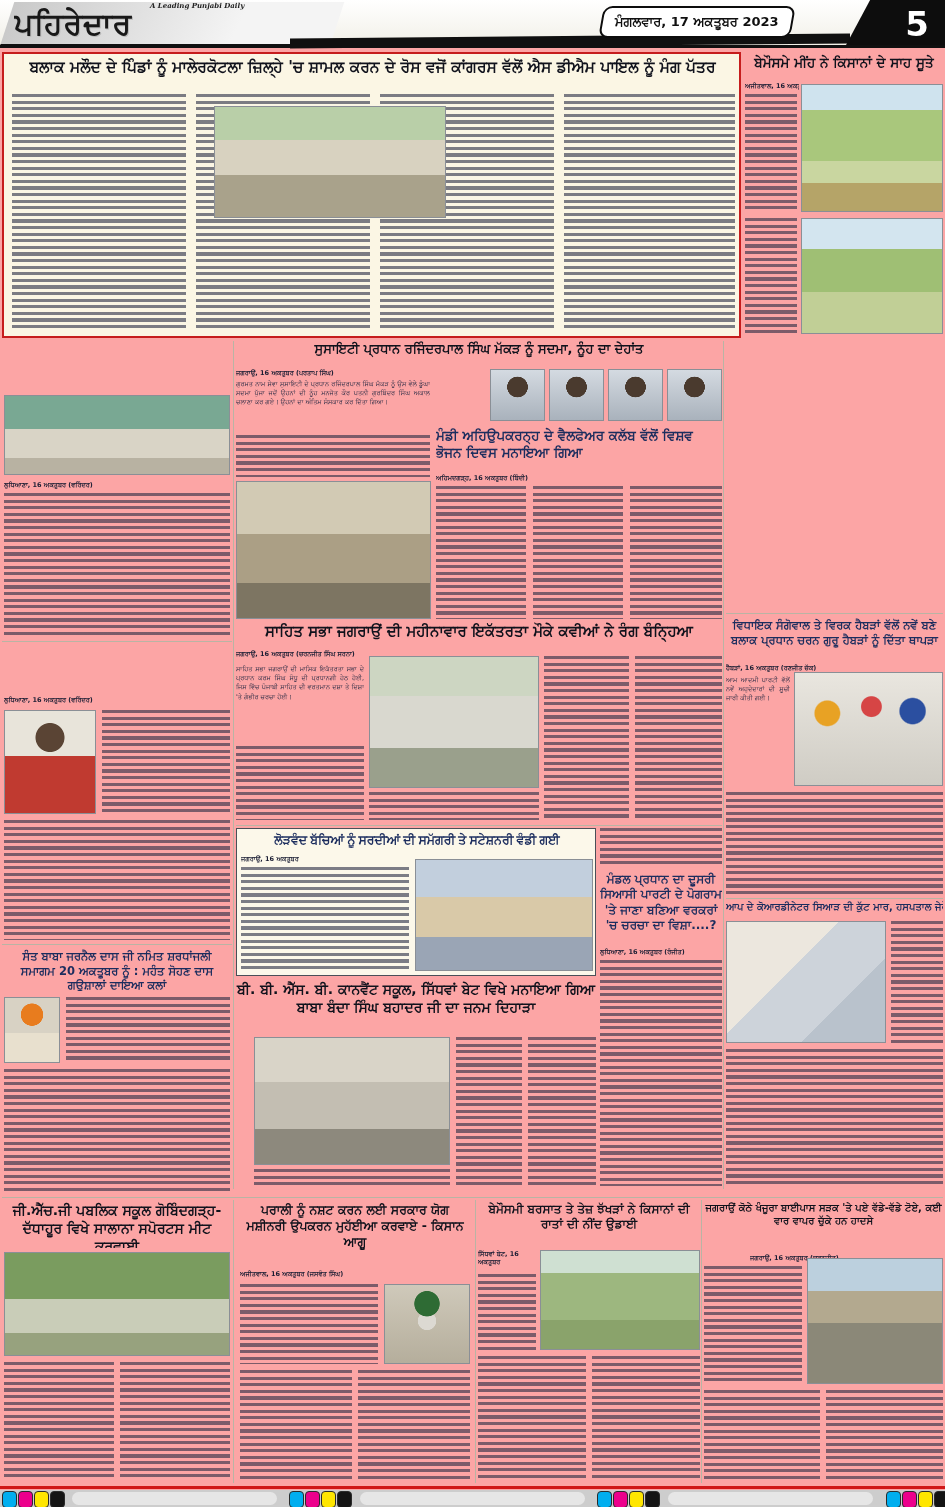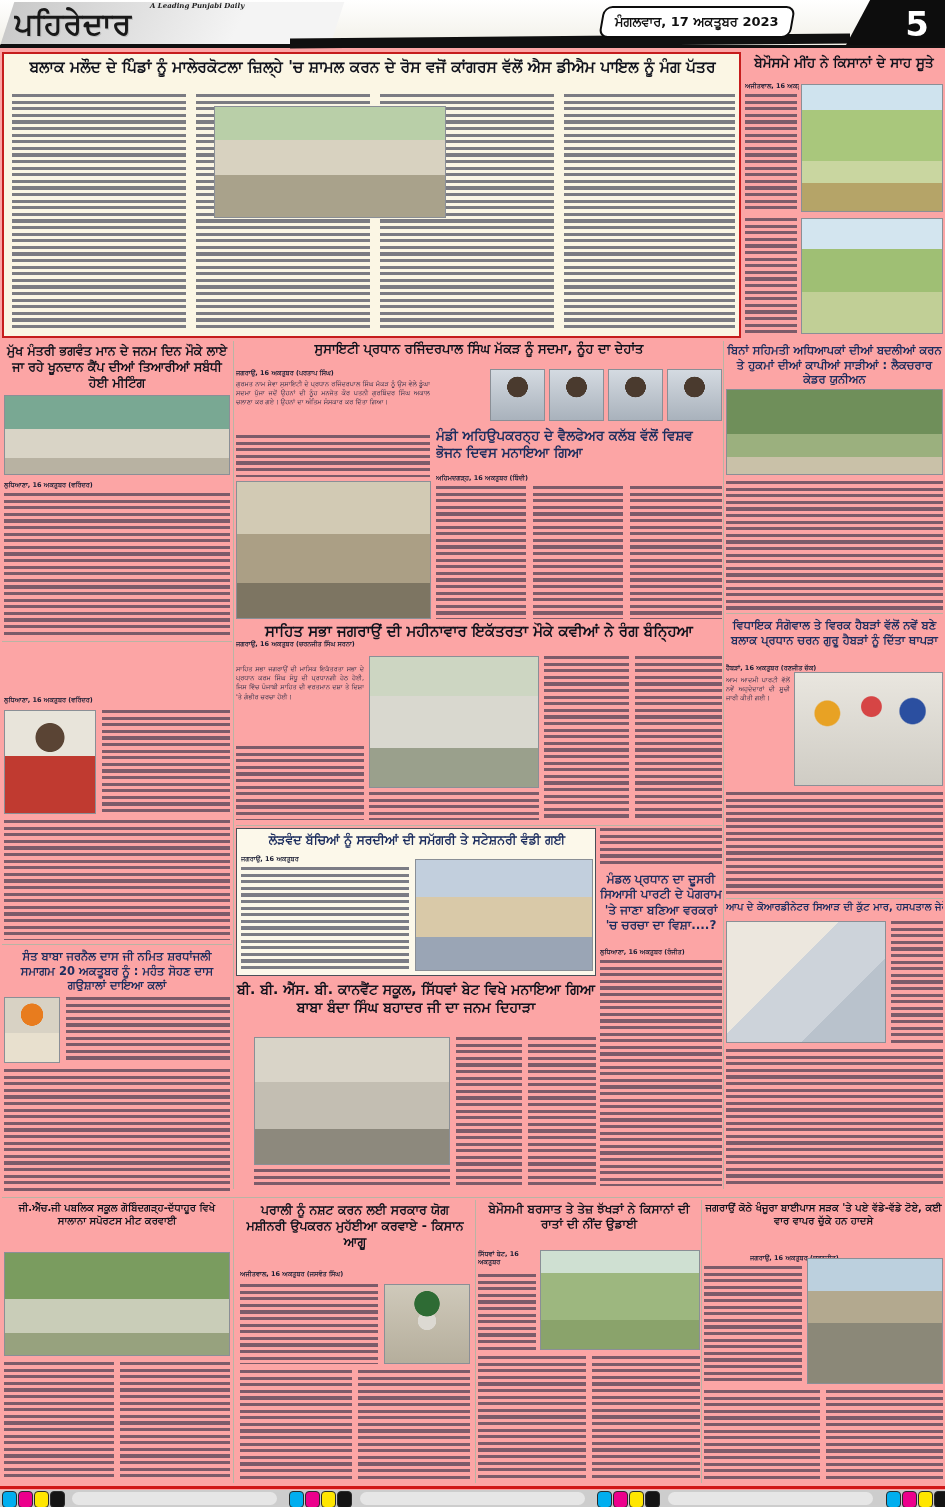--- a/index.html
+++ b/index.html
@@ -89,21 +89,20 @@
   <div class="abs" style="left:745px;top:52px;width:198px;height:286px;">
     <div class="abs hd" style="left:0;top:2px;width:198px;height:24px;font-size:13.5px;white-space:nowrap;">ਬੇਮੌਸਮੇ ਮੀਂਹ ਨੇ ਕਿਸਾਨਾਂ ਦੇ ਸਾਹ ਸੂਤੇ</div>
     <div class="abs dl" style="left:0;top:30px;width:54px;height:10px;">ਅਜੀਤਵਾਲ, 16 ਅਕਤੂਬਰ</div>
     <div class="abs tl" style="left:0;top:42px;width:52px;height:118px;"></div>
     <div class="abs ph ph-field1" style="left:56px;top:32px;width:142px;height:128px;"></div>
     <div class="abs tl" style="left:0;top:166px;width:52px;height:116px;"></div>
     <div class="abs ph ph-field2" style="left:56px;top:166px;width:142px;height:116px;"></div>
   </div>
 
   <div class="abs" style="left:2px;top:341px;width:230px;height:299px;">
-    <div class="abs hd" style="left:2px;top:2px;width:226px;height:48px;font-size:12.5px;">ਮੁੱਖ ਮੰਤਰੀ ਭਗਵੰਤ ਮਾਨ ਦੇ ਜਨਮ ਦਿਨ ਮੌਕੇ ਲਾਏ ਜਾ ਰਹੇ ਖੂਨਦਾਨ ਕੈਂਪ ਦੀਆਂ ਤਿਆਰੀਆਂ ਸਬੰਧੀ ਹੋਈ ਮੀਟਿੰਗ</div>
     <div class="abs ph ph-meeting" style="left:2px;top:54px;width:226px;height:80px;"></div>
     <div class="abs dl" style="left:2px;top:140px;width:120px;height:10px;">ਲੁਧਿਆਣਾ, 16 ਅਕਤੂਬਰ (ਵਰਿੰਦਰ)</div>
     <div class="abs tl" style="left:2px;top:152px;width:226px;height:144px;"></div>
   </div>
 
   <div class="abs" style="left:236px;top:341px;width:486px;height:280px;">
     <div class="abs hd" style="left:0;top:0;width:486px;height:24px;font-size:13px;white-space:nowrap;">ਸੁਸਾਇਟੀ ਪ੍ਰਧਾਨ ਰਜਿੰਦਰਪਾਲ ਸਿੰਘ ਮੱਕੜ ਨੂੰ ਸਦਮਾ, ਨੂੰਹ ਦਾ ਦੇਹਾਂਤ</div>
     <div class="abs dl" style="left:0;top:28px;width:130px;height:10px;">ਜਗਰਾਉਂ, 16 ਅਕਤੂਬਰ (ਪਰਤਾਪ ਸਿੰਘ)</div>
     <div class="abs snip" style="left:0;top:39px;width:194px;height:52px;">ਗੁਰਮਤ ਨਾਮ ਸੇਵਾ ਸੁਸਾਇਟੀ ਦੇ ਪ੍ਰਧਾਨ ਰਜਿੰਦਰਪਾਲ ਸਿੰਘ ਮੱਕੜ ਨੂੰ ਉਸ ਵੇਲੇ ਡੂੰਘਾ ਸਦਮਾ ਪੁੱਜਾ ਜਦੋਂ ਉਹਨਾਂ ਦੀ ਨੂੰਹ ਮਨਜੋਤ ਕੌਰ ਪਤਨੀ ਗੁਰਬਿੰਦਰ ਸਿੰਘ ਅਕਾਲ ਚਲਾਣਾ ਕਰ ਗਏ। ਉਹਨਾਂ ਦਾ ਅੰਤਿਮ ਸੰਸਕਾਰ ਕਰ ਦਿੱਤਾ ਗਿਆ।</div>
     <div class="abs tl" style="left:0;top:94px;width:194px;height:42px;"></div>
@@ -115,29 +114,24 @@
 
     <div class="abs hd navy" style="left:200px;top:86px;width:286px;height:44px;font-size:13.5px;text-align:left;">ਮੰਡੀ ਅਹਿਉਪਕਰਨ੍ਹ ਦੇ ਵੈਲਫੇਅਰ ਕਲੱਬ ਵੱਲੋਂ ਵਿਸ਼ਵ ਭੋਜਨ ਦਿਵਸ ਮਨਾਇਆ ਗਿਆ</div>
     <div class="abs dl" style="left:200px;top:133px;width:150px;height:10px;">ਅਹਿਮਦਗੜ੍ਹ, 16 ਅਕਤੂਬਰ (ਬਿੰਦੀ)</div>
     <div class="abs tl" style="left:200px;top:145px;width:90px;height:133px;"></div>
     <div class="abs tl" style="left:297px;top:145px;width:90px;height:133px;"></div>
     <div class="abs tl" style="left:394px;top:145px;width:92px;height:133px;"></div>
 
     <div class="abs ph ph-pyre" style="left:0;top:140px;width:195px;height:138px;"></div>
   </div>
 
-  <div class="abs" style="left:726px;top:341px;width:217px;height:272px;">
-    <div class="abs hd navy" style="left:0;top:2px;width:217px;height:42px;font-size:11.5px;">ਬਿਨਾਂ ਸਹਿਮਤੀ ਅਧਿਆਪਕਾਂ ਦੀਆਂ ਬਦਲੀਆਂ ਕਰਨ ਤੇ ਹੁਕਮਾਂ ਦੀਆਂ ਕਾਪੀਆਂ ਸਾੜੀਆਂ : ਲੈਕਚਰਾਰ ਕੇਡਰ ਯੂਨੀਅਨ</div>
-    <div class="abs ph ph-protest" style="left:0;top:48px;width:217px;height:86px;"></div>
-    <div class="abs tl" style="left:0;top:140px;width:217px;height:130px;"></div>
-  </div>
 
   <div class="abs" style="left:236px;top:620px;width:486px;height:206px;">
     <div class="abs hd" style="left:0;top:2px;width:486px;height:26px;font-size:15px;white-space:nowrap;">ਸਾਹਿਤ ਸਭਾ ਜਗਰਾਉਂ ਦੀ ਮਹੀਨਾਵਾਰ ਇਕੱਤਰਤਾ ਮੌਕੇ ਕਵੀਆਂ ਨੇ ਰੰਗ ਬੰਨ੍ਹਿਆ</div>
-    <div class="abs dl" style="left:0;top:20px;width:130px;height:10px;">ਜਗਰਾਉਂ, 16 ਅਕਤੂਬਰ (ਚਰਨਜੀਤ ਸਿੰਘ ਸਰਨਾ)</div>
+    <div class="abs dl" style="left:0;top:30px;width:130px;height:10px;">ਜਗਰਾਉਂ, 16 ਅਕਤੂਬਰ (ਚਰਨਜੀਤ ਸਿੰਘ ਸਰਨਾ)</div>
     <div class="abs snip" style="left:0;top:45px;width:128px;height:78px;">ਸਾਹਿਤ ਸਭਾ ਜਗਰਾਉਂ ਦੀ ਮਾਸਿਕ ਇਕੱਤਰਤਾ ਸਭਾ ਦੇ ਪ੍ਰਧਾਨ ਕਰਮ ਸਿੰਘ ਸੰਧੂ ਦੀ ਪ੍ਰਧਾਨਗੀ ਹੇਠ ਹੋਈ, ਜਿਸ ਵਿੱਚ ਪੰਜਾਬੀ ਸਾਹਿਤ ਦੀ ਵਰਤਮਾਨ ਦਸ਼ਾ ਤੇ ਦਿਸ਼ਾ 'ਤੇ ਗੰਭੀਰ ਚਰਚਾ ਹੋਈ।</div>
     <div class="abs tl" style="left:0;top:126px;width:128px;height:74px;"></div>
     <div class="abs ph ph-sahit" style="left:133px;top:36px;width:170px;height:132px;"></div>
     <div class="abs tl" style="left:308px;top:36px;width:85px;height:164px;"></div>
     <div class="abs tl" style="left:399px;top:36px;width:87px;height:164px;"></div>
     <div class="abs tl" style="left:133px;top:172px;width:170px;height:28px;"></div>
   </div>
 
   <div class="abs" style="left:2px;top:644px;width:230px;height:300px;">
     <div class="abs dl" style="left:2px;top:52px;width:120px;height:10px;">ਲੁਧਿਆਣਾ, 16 ਅਕਤੂਬਰ (ਵਰਿੰਦਰ)</div>
@@ -148,21 +142,21 @@
 
   <div class="abs" style="left:726px;top:616px;width:217px;height:282px;">
     <div class="abs hd navy" style="left:0;top:2px;width:217px;height:42px;font-size:11.5px;">ਵਿਧਾਇਕ ਸੰਗੋਵਾਲ ਤੇ ਵਿਰਕ ਹੈਬੜਾਂ ਵੱਲੋਂ ਨਵੇਂ ਬਣੇ ਬਲਾਕ ਪ੍ਰਧਾਨ ਚਰਨ ਗੁਰੂ ਹੈਬੜਾਂ ਨੂੰ ਦਿੱਤਾ ਥਾਪੜਾ</div>
     <div class="abs dl" style="left:0;top:48px;width:100px;height:10px;">ਹੈਬੜਾਂ, 16 ਅਕਤੂਬਰ (ਰਣਜੀਤ ਚੱਕ)</div>
     <div class="abs snip" style="left:0;top:60px;width:64px;height:108px;">ਆਮ ਆਦਮੀ ਪਾਰਟੀ ਵੱਲੋਂ ਨਵੇਂ ਅਹੁਦੇਦਾਰਾਂ ਦੀ ਸੂਚੀ ਜਾਰੀ ਕੀਤੀ ਗਈ।</div>
     <div class="abs ph ph-turbans" style="left:68px;top:56px;width:149px;height:114px;"></div>
     <div class="abs tl" style="left:0;top:176px;width:217px;height:104px;"></div>
   </div>
 
   <div class="abs" style="left:236px;top:828px;width:360px;height:148px;border:1.5px solid #4a4f58;background:#fcf8ea;">
-    <div class="abs hd navy" style="left:4px;top:3px;width:352px;height:20px;font-size:12.5px;white-space:nowrap;">ਲੋੜਵੰਦ ਬੱਚਿਆਂ ਨੂੰ ਸਰਦੀਆਂ ਦੀ ਸਮੱਗਰੀ ਤੇ ਸਟੇਸ਼ਨਰੀ ਵੰਡੀ ਗਈ</div>
+    <div class="abs hd navy" style="left:4px;top:3px;width:352px;height:20px;font-size:12.5px;white-space:nowrap;font-family:Liberation Serif, serif;">ਲੋੜਵੰਦ ਬੱਚਿਆਂ ਨੂੰ ਸਰਦੀਆਂ ਦੀ ਸਮੱਗਰੀ ਤੇ ਸਟੇਸ਼ਨਰੀ ਵੰਡੀ ਗਈ</div>
     <div class="abs dl" style="left:4px;top:26px;width:110px;height:10px;">ਜਗਰਾਉਂ, 16 ਅਕਤੂਬਰ</div>
     <div class="abs tl" style="left:4px;top:38px;width:168px;height:104px;"></div>
     <div class="abs ph ph-kids" style="left:178px;top:30px;width:178px;height:112px;"></div>
   </div>
 
   <div class="abs" style="left:600px;top:828px;width:122px;height:361px;">
     <div class="abs tl" style="left:0;top:0;width:122px;height:40px;"></div>
     <div class="abs hd navy" style="left:0;top:44px;width:122px;height:72px;font-size:12px;">ਮੰਡਲ ਪ੍ਰਧਾਨ ਦਾ ਦੂਸਰੀ ਸਿਆਸੀ ਪਾਰਟੀ ਦੇ ਪੋਗਰਾਮ 'ਤੇ ਜਾਣਾ ਬਣਿਆ ਵਰਕਰਾਂ 'ਚ ਚਰਚਾ ਦਾ ਵਿਸ਼ਾ....?</div>
     <div class="abs dl" style="left:0;top:120px;width:122px;height:10px;">ਲੁਧਿਆਣਾ, 16 ਅਕਤੂਬਰ (ਰੰਜੀਤ)</div>
     <div class="abs tl" style="left:0;top:132px;width:122px;height:226px;"></div>
@@ -184,21 +178,21 @@
 
   <div class="abs" style="left:236px;top:979px;width:360px;height:210px;">
     <div class="abs hd" style="left:0;top:2px;width:360px;height:50px;font-size:14px;">ਬੀ. ਬੀ. ਐੱਸ. ਬੀ. ਕਾਨਵੈਂਟ ਸਕੂਲ, ਸਿੱਧਵਾਂ ਬੇਟ ਵਿਖੇ ਮਨਾਇਆ ਗਿਆ ਬਾਬਾ ਬੰਦਾ ਸਿੰਘ ਬਹਾਦਰ ਜੀ ਦਾ ਜਨਮ ਦਿਹਾੜਾ</div>
     <div class="abs ph ph-convent" style="left:18px;top:58px;width:196px;height:128px;"></div>
     <div class="abs tl" style="left:220px;top:58px;width:66px;height:148px;"></div>
     <div class="abs tl" style="left:292px;top:58px;width:68px;height:148px;"></div>
     <div class="abs tl" style="left:18px;top:190px;width:196px;height:16px;"></div>
   </div>
 
   <div class="abs" style="left:2px;top:1200px;width:230px;height:283px;">
-    <div class="abs hd" style="left:2px;top:2px;width:226px;height:46px;font-size:10px;">ਜੀ.ਐੱਚ.ਜੀ ਪਬਲਿਕ ਸਕੂਲ ਗੋਬਿੰਦਗੜ੍ਹ-ਦੱਧਾਹੂਰ ਵਿਖੇ ਸਾਲਾਨਾ ਸਪੋਰਟਸ ਮੀਟ ਕਰਵਾਈ</div>
+    <div class="abs hd" style="left:2px;top:2px;width:226px;height:46px;font-size:14px;">ਜੀ.ਐੱਚ.ਜੀ ਪਬਲਿਕ ਸਕੂਲ ਗੋਬਿੰਦਗੜ੍ਹ-ਦੱਧਾਹੂਰ ਵਿਖੇ ਸਾਲਾਨਾ ਸਪੋਰਟਸ ਮੀਟ ਕਰਵਾਈ</div>
     <div class="abs ph ph-sports" style="left:2px;top:52px;width:226px;height:104px;"></div>
     <div class="abs tl" style="left:2px;top:162px;width:110px;height:118px;"></div>
     <div class="abs tl" style="left:118px;top:162px;width:110px;height:118px;"></div>
   </div>
 
   <div class="abs" style="left:236px;top:1200px;width:238px;height:283px;">
     <div class="abs hd" style="left:4px;top:2px;width:230px;height:64px;font-size:12.5px;">ਪਰਾਲੀ ਨੂੰ ਨਸ਼ਟ ਕਰਨ ਲਈ ਸਰਕਾਰ ਯੋਗ ਮਸ਼ੀਨਰੀ ਉਪਕਰਨ ਮੁਹੱਈਆ ਕਰਵਾਏ - ਕਿਸਾਨ ਆਗੂ</div>
     <div class="abs dl" style="left:4px;top:70px;width:150px;height:10px;">ਅਜੀਤਵਾਲ, 16 ਅਕਤੂਬਰ (ਜਸਵੰਤ ਸਿੰਘ)</div>
     <div class="abs tl" style="left:4px;top:84px;width:138px;height:80px;"></div>
     <div class="abs ph ph-greenturban" style="left:148px;top:84px;width:86px;height:80px;"></div>

